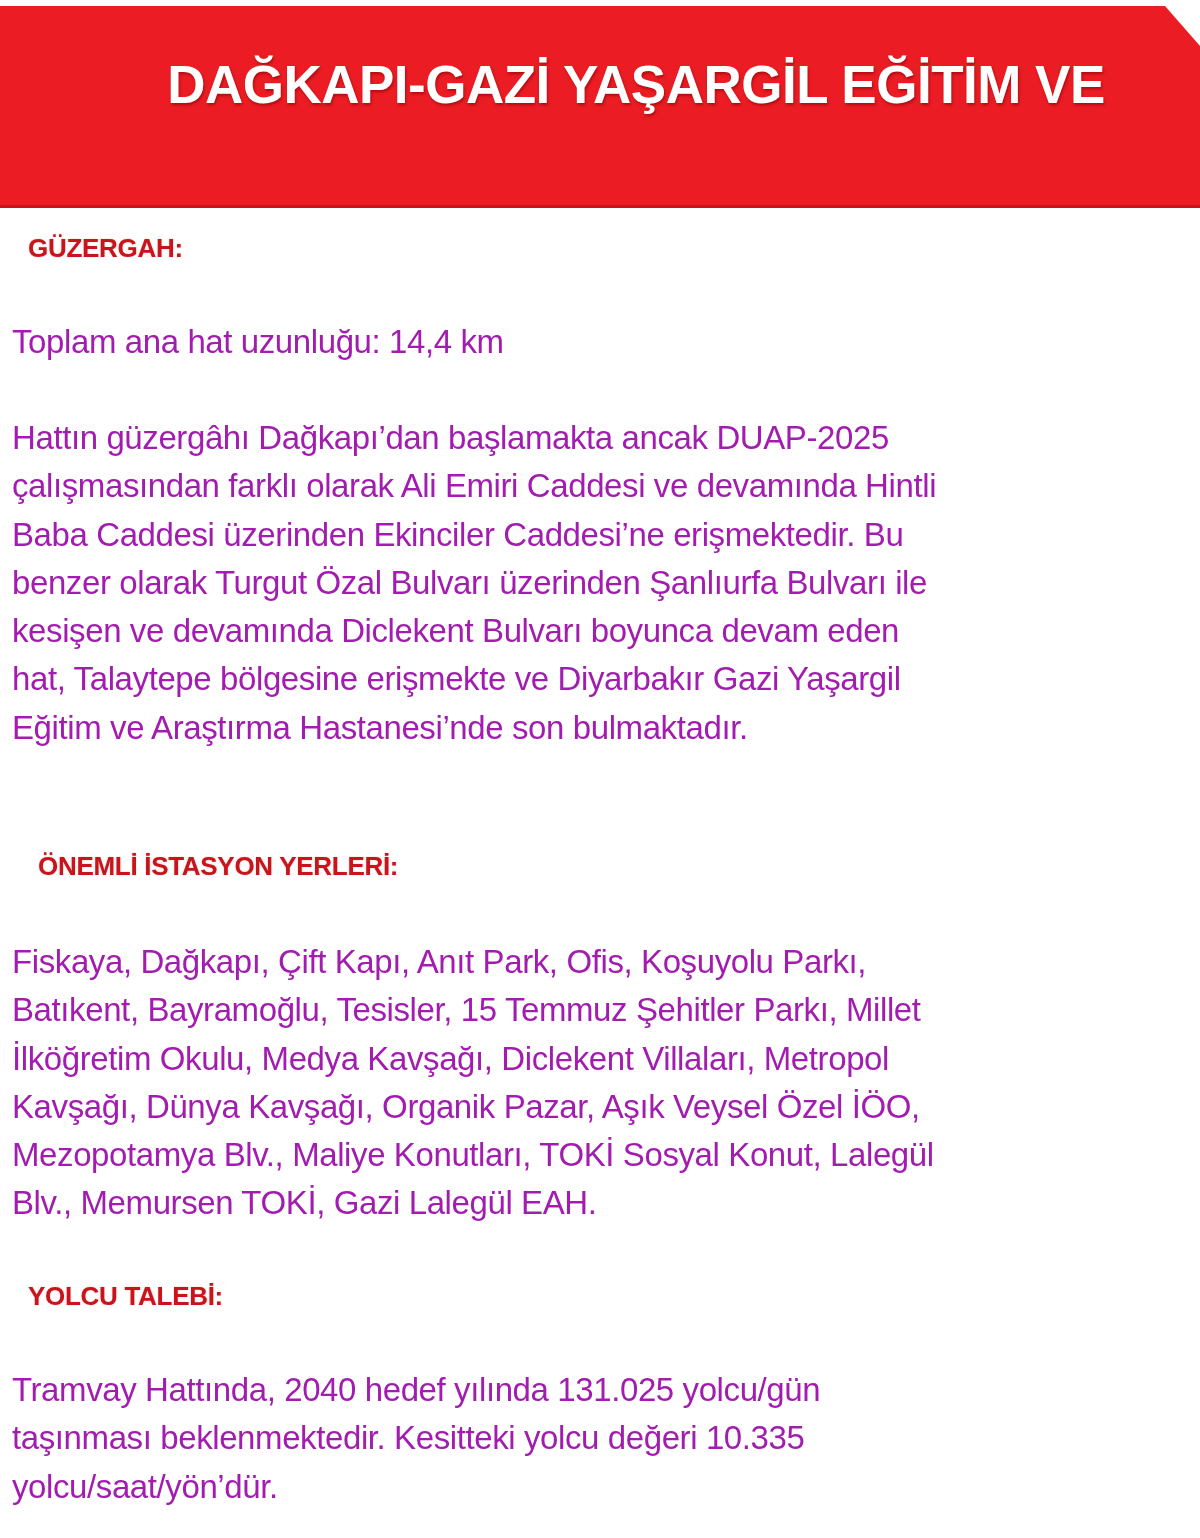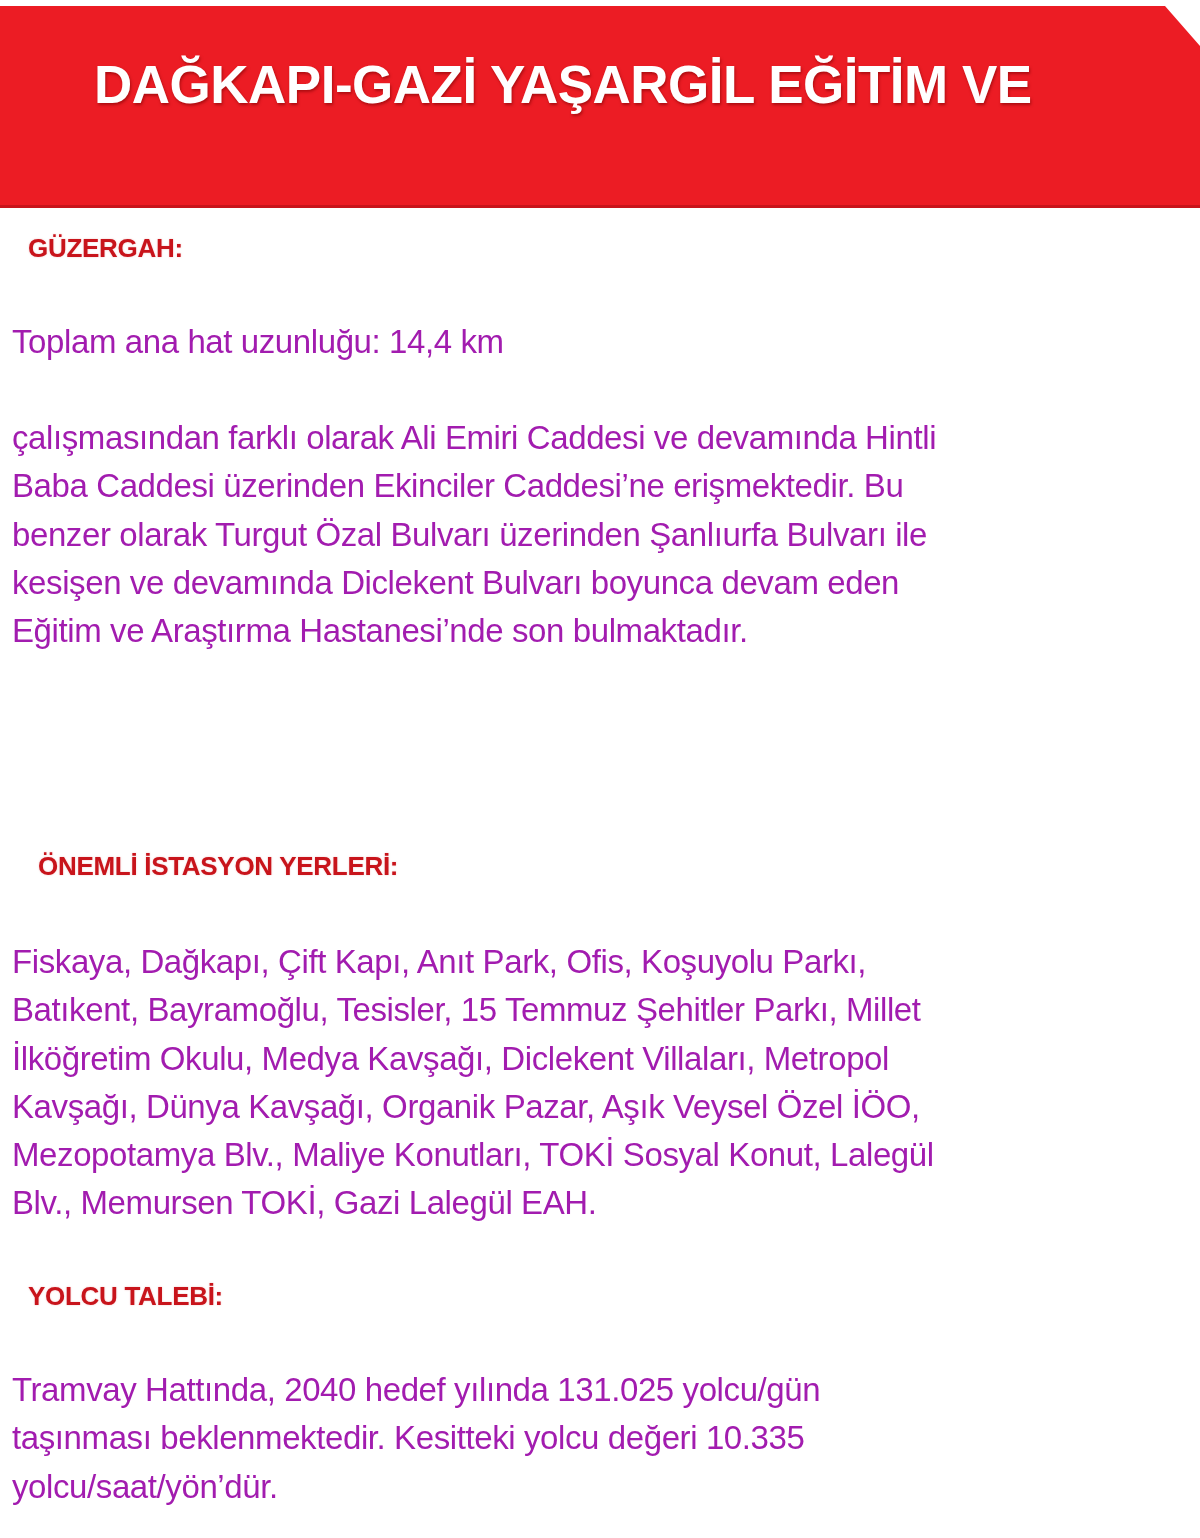--- a/index.html
+++ b/index.html
@@ -35,20 +35,21 @@
       color: #ffffff;
       font-weight: bold;
       font-size: 53px;
       line-height: 77px;
       letter-spacing: -0.5px;
       text-shadow: 1px 2px 3px rgba(120,0,0,0.55);
     }
     .banner-title .line1 {
       display: block;
       padding-left: 66px;
+      text-align: center;
     }
     .banner-title .line2 {
       display: block;
     }
     .section-heading {
       position: absolute;
       margin: 0;
       color: #c8141b;
       font-weight: bold;
       font-size: 26px;
@@ -76,24 +77,26 @@
   <span class="line1">DAĞKAPI-GAZİ YAŞARGİL EĞİTİM VE</span>
 </h1>
 
 <h2 class="section-heading" style="left:28px; top:228px;">GÜZERGAH:</h2>
 
 <p class="para" style="top:318px;">
   <span class="ln">Toplam ana hat uzunluğu: 14,4 km</span>
 </p>
 
 <p class="para" style="top:414px;">
+  <span class="ln">Hattın güzergâhı Dağkapı’dan başlamakta ancak DUAP-2025</span>
   <span class="ln">çalışmasından farklı olarak Ali Emiri Caddesi ve devamında Hintli</span>
   <span class="ln">Baba Caddesi üzerinden Ekinciler Caddesi’ne erişmektedir. Bu</span>
   <span class="ln">benzer olarak Turgut Özal Bulvarı üzerinden Şanlıurfa Bulvarı ile</span>
   <span class="ln">kesişen ve devamında Diclekent Bulvarı boyunca devam eden</span>
+  <span class="ln">hat, Talaytepe bölgesine erişmekte ve Diyarbakır Gazi Yaşargil</span>
   <span class="ln">Eğitim ve Araştırma Hastanesi’nde son bulmaktadır.</span>
 </p>
 
 <h2 class="section-heading" style="left:38px; top:846px;">ÖNEMLİ İSTASYON YERLERİ:</h2>
 
 <p class="para" style="top:938px;">
   <span class="ln">Fiskaya, Dağkapı, Çift Kapı, Anıt Park, Ofis, Koşuyolu Parkı,</span>
   <span class="ln">Batıkent, Bayramoğlu, Tesisler, 15 Temmuz Şehitler Parkı, Millet</span>
   <span class="ln">İlköğretim Okulu, Medya Kavşağı,  Diclekent Villaları, Metropol</span>
   <span class="ln">Kavşağı, Dünya Kavşağı, Organik Pazar, Aşık Veysel Özel İÖO,</span>

